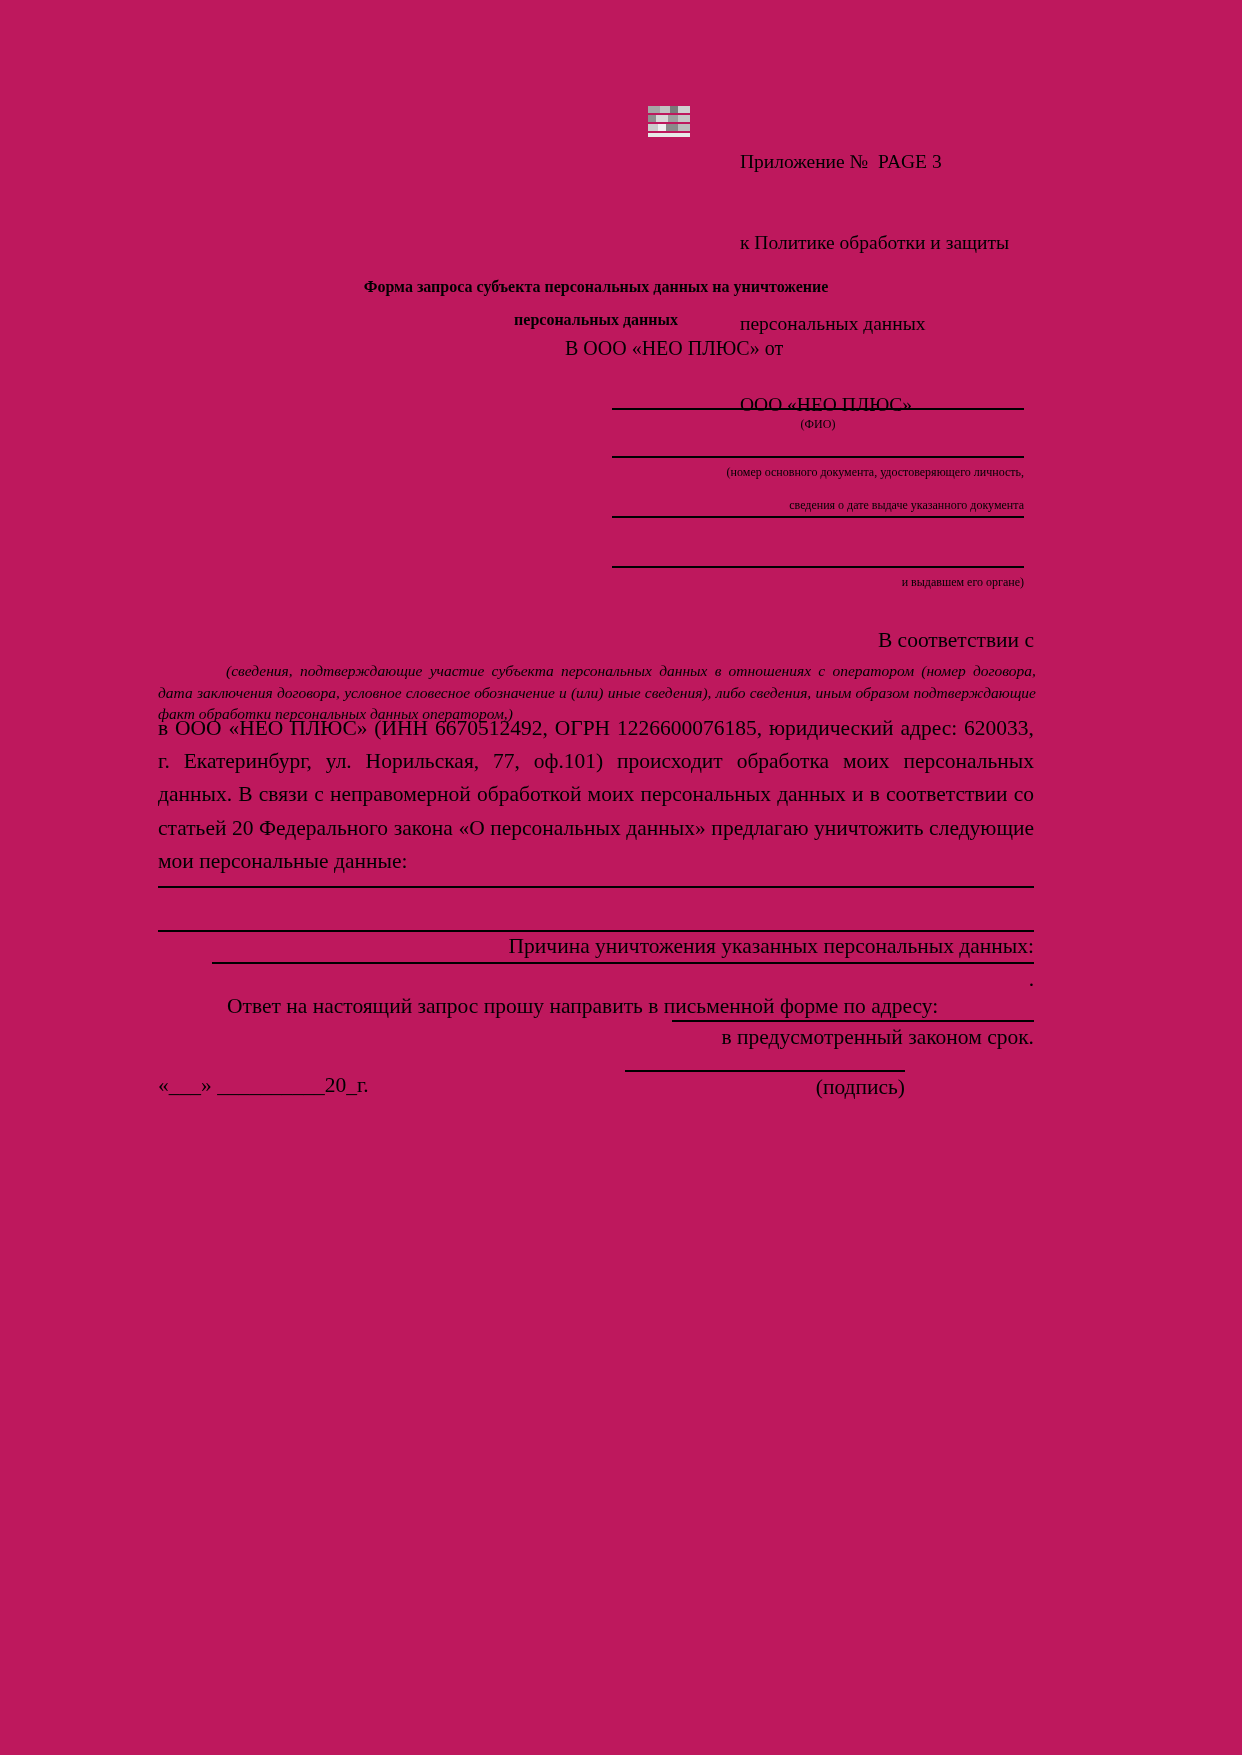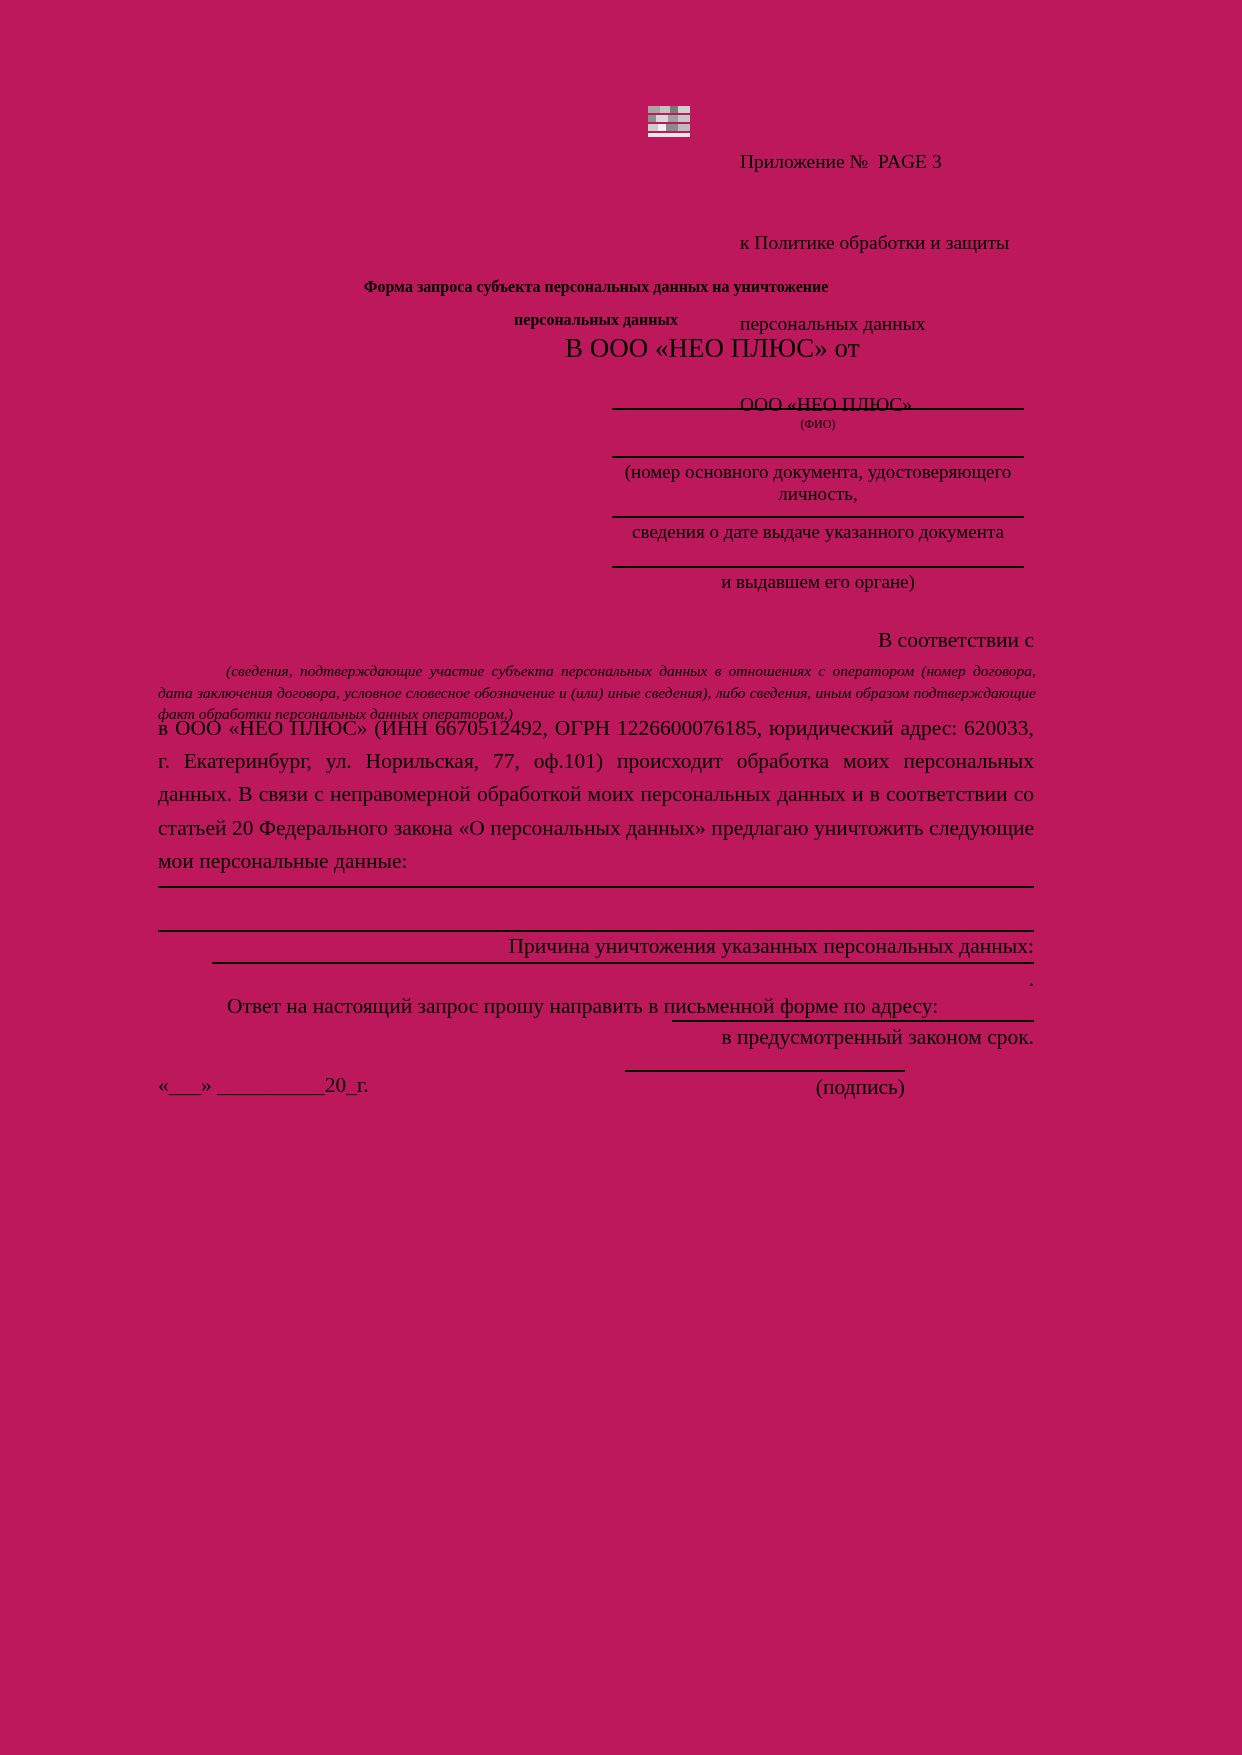--- a/index.html
+++ b/index.html
@@ -23,30 +23,30 @@
 
   
   .mini-img { left: 648px; top: 106px; }
 
   
   .doc-title {
     left: 158px; top: 270px; width: 876px;
     text-align: center; font-weight: bold;
     font-size: 16px; line-height: 33px;
   }
-  .addressee { left: 565px; top: 334px; font-size: 27px; line-height: 28px; }
+  .addressee { left: 565px; top: 334px; font-size: 20px; line-height: 28px; }
 
   
   .hline { position: absolute; height: 0; border-top: 2px solid #000; }
   .field-line { left: 612px; width: 412px; }
   .cap {
     position: absolute; left: 612px; width: 412px;
     text-align: center; font-size: 12px; line-height: 22px;
   }
-  .cap.small { font-size: 19px; }
+  .cap.small { font-size: 12px; text-align: right; }
 
   
   .body-text { font-size: 21.5px; }
   .row { display: flex; align-items: flex-end; flex-direction: column; }
   .fill { flex: 1; border-bottom: 2.5px solid #000; margin-bottom: 3px; }
   .accordance { left: 158px; top: 628px; width: 876px; height: 30px; padding-left: 69px; box-sizing: border-box; }
   .fine-print {
     left: 158px; top: 660px; width: 878px;
     font-size: 15.5px; line-height: 21.7px;
     text-align: justify; text-indent: 68px; font-style: italic;
@@ -103,21 +103,21 @@
 
   <div class="abs addressee">В ООО «НЕО ПЛЮС» от</div>
 
   <div class="hline field-line" style="top:408px"></div>
   <div class="cap" style="top:413px">(ФИО)</div>
 
   <div class="hline field-line" style="top:456px"></div>
   <div class="cap small" style="top:461px">(номер основного документа, удостоверяющего личность,</div>
 
   <div class="hline field-line" style="top:516px"></div>
-  <div class="cap small" style="top:521px">сведения о дате выдаче указанного документа</div>
+  <div class="cap small" style="top:494px">сведения о дате выдаче указанного документа</div>
 
   <div class="hline field-line" style="top:566px"></div>
   <div class="cap small" style="top:571px">и выдавшем его органе)</div>
 
   <div class="abs row accordance body-text">
     <span>В соответствии с</span>
     <span class="fill" style="margin-left:8px"></span>
   </div>
 
   <div class="abs fine-print">(сведения, подтверждающие участие субъекта персональных данных в отношениях с оператором (номер договора, дата заключения договора, условное словесное обозначение и (или) иные сведения), либо сведения, иным образом подтверждающие факт обработки персональных данных оператором,)</div>

